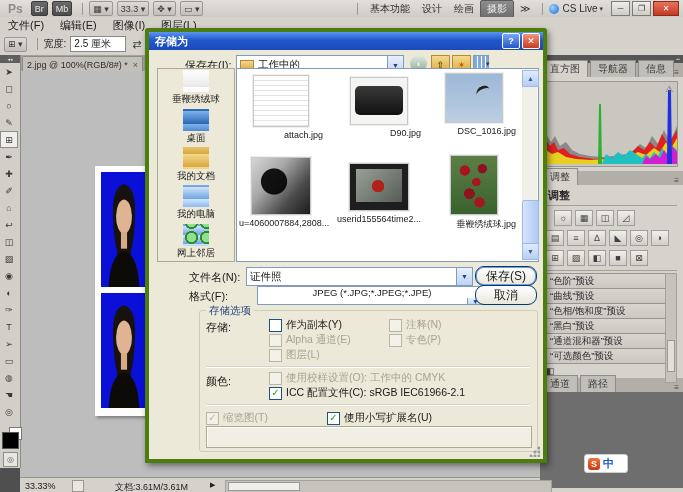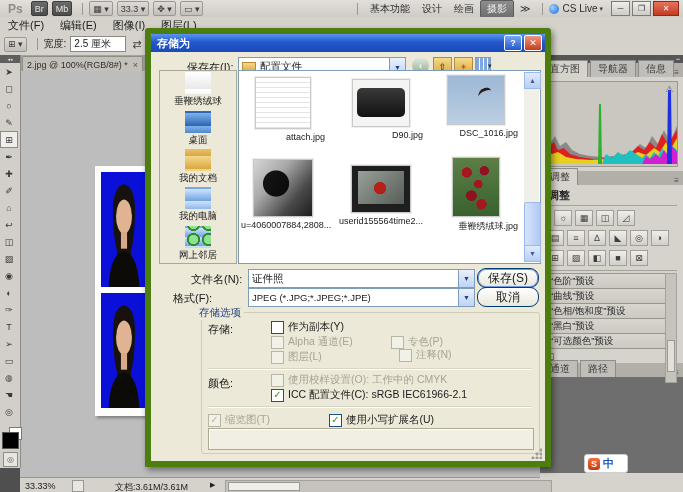--- a/index.html
+++ b/index.html
@@ -54,21 +54,21 @@
   .adjicon{width:16px;height:14px;border:1px solid #a19e98;background:linear-gradient(#efeeea,#d2cfc9);
            font-size:9px;color:#3f3f3f;display:flex;align-items:center;justify-content:center;}
   .preset{height:14px;border:1px solid #98958d;border-top:none;background:linear-gradient(#d8d5cf,#ccc9c3);
           font-size:9.5px;color:#2a2a2a;display:flex;align-items:center;padding-left:5px;white-space:nowrap;overflow:hidden;}
   .preset:first-child{border-top:1px solid #98958d;}
   .pscroll{position:absolute;right:0;top:0;width:10px;height:108px;background:#c6c3bd;border:1px solid #a3a19b;}
   .psthumb{position:absolute;left:1px;top:66px;width:6px;height:30px;background:#e3e0da;border:1px solid #9a9892;}
   .darkdock{background:#6e6e6e;}
   .hr{height:1px;background:#a5a29c;margin:2px 6px;}
   
-  .dialog{left:145px;top:28px;width:394px;height:427px;background:#ece9d8;border:6px solid #4d7c0f;border-radius:3px 3px 0 0;
+  .dialog{left:145px;top:28px;width:394px;height:427px;background:#ece9d8;border:4px solid #4d7c0f;border-radius:3px 3px 0 0;
           box-shadow:2px 3px 6px rgba(0,0,0,.45);z-index:50;text-decoration:underline;}
   .dlg-title{left:0;top:0;right:0;height:18px;background:linear-gradient(180deg,#5a95f2 0%,#2258cc 45%,#1b4ab8 100%);
              color:#fff;font-weight:bold;font-size:11px;display:flex;align-items:center;padding-left:6px;border-radius:1px 1px 0 0;}
   .dlg-btn{width:16px;height:14px;border:1px solid #fff;border-radius:2px;margin-left:2px;
            display:flex;align-items:center;justify-content:center;font-size:9px;color:#fff;font-weight:bold;}
   .dlg-help{background:linear-gradient(#79a7f5,#2458c8);}
   .dlg-close{background:linear-gradient(#f0957e,#c63d1f);}
   .combo{background:#fff;border:1px solid #7f9db9;display:flex;align-items:center;font-size:10.5px;padding-left:3px;overflow:hidden;white-space:nowrap;}
   .combo .arr{margin-left:auto;width:15px;align-self:stretch;background:linear-gradient(#e9f0fd,#bcd4f6);
               border-left:1px solid #7f9db9;color:#27407c;font-size:7px;display:flex;align-items:center;justify-content:center;}
@@ -270,20 +270,21 @@
       <span class="adjicon">■</span>
       <span class="adjicon">⊠</span>
     </div>
     <div class="hr"></div>
     <div style="position:relative;margin:2px 6px 0 4px;">
       <div style="margin-right:11px;">
         <div class="preset">“色阶”预设</div>
         <div class="preset">“曲线”预设</div>
         <div class="preset">“色相/饱和度”预设</div>
         <div class="preset">“黑白”预设</div>
+        <div class="preset">“通道混和器”预设</div>
         <div class="preset">“可选颜色”预设</div>
       </div>
       <div class="pscroll">
           <div class="psthumb"></div>
         </div>
     </div>
     <div class="flexc" style="height:14px;padding:0 6px;">
       <span style="font-size:9px;color:#3f3f3f;">◧</span>
       <span style="margin-left:auto;font-size:9px;color:#3f3f3f;">◉</span>
     </div>
@@ -309,21 +310,21 @@
     <div class="abs dlg-title">
       <span>存储为</span>
       <span style="margin-left:auto"></span>
       <span class="dlg-btn dlg-help">?</span>
       <span class="dlg-btn dlg-close" style="margin-right:3px;">✕</span>
     </div>
 
     <span class="abs" style="left:36px;top:26px;">保存在(I):</span>
     <div class="abs combo" style="left:87px;top:23px;width:163px;height:18px;">
       <span style="width:12px;height:9px;background:linear-gradient(#f4d98c,#d9a73f);border:1px solid #b98a2f;margin-right:4px;"></span>
-      <span>配置文件</span>
+      <span>工作中的</span>
       <span class="arr"></span>
     </div>
     <span class="abs navic nav-back" style="left:258px;top:23px;">‹</span>
     <span class="abs navic nav-up" style="left:279px;top:23px;">⇧</span>
     <span class="abs navic nav-new" style="left:300px;top:23px;">✶</span>
     <span class="abs navic nav-view" style="left:321px;top:23px;"></span>
     <span class="abs" style="left:337px;top:28px;font-size:7px;color:#333;">▾</span>
 
     <div class="abs" style="left:8px;top:36px;width:76px;height:192px;background:#ece9d8;border:1px solid #aca899;display:flex;flex-direction:column;justify-content:space-around;align-items:center;">
       <div class="place">
@@ -380,36 +381,36 @@
       </div>
     </div>
 
     <span class="abs" style="left:40px;top:238px;">文件名(N):</span>
     <div class="abs combo" style="left:97px;top:235px;width:222px;height:17px;">
       <span>证件照</span>
       <span class="arr"></span>
     </div>
     <div class="abs xpbtn def" style="left:326px;top:234px;width:60px;height:18px;">保存(S)</div>
 
-    <span class="abs" style="left:22px;top:257px;">格式(F):</span>
-    <div class="abs combo" style="left:97px;top:254px;width:222px;height:17px;font-size:9.5px;">
+    <span class="abs" style="left:40px;top:257px;">格式(F):</span>
+    <div class="abs combo" style="left:108px;top:254px;width:222px;height:17px;font-size:9.5px;flex-direction:column;">
       <span>JPEG (*.JPG;*.JPEG;*.JPE)</span>
       <span class="arr"></span>
     </div>
     <div class="abs xpbtn" style="left:326px;top:253px;width:60px;height:18px;">取消</div>
 
     <div class="abs gbox" style="left:50px;top:278px;width:337px;height:140px;"></div>
-    <span class="abs gtitle" style="left:45px;top:272px;">存储选项</span>
+    <span class="abs gtitle" style="left:57px;top:272px;">存储选项</span>
 
     <span class="abs" style="left:57px;top:288px;">存储:</span>
     <label class="cbrow" style="left:120px;top:286px;">
         <span class="cb"></span>
         <span>作为副本(Y)</span>
       </label>
-    <label class="cbrow dis" style="left:248px;top:286px;margin-top:28px;">
+    <label class="cbrow dis" style="left:240px;top:286px;">
         <span class="cb"></span>
         <span>注释(N)</span>
       </label>
     <label class="cbrow dis" style="left:120px;top:301px;">
         <span class="cb"></span>
         <span>Alpha 通道(E)</span>
       </label>
     <label class="cbrow dis" style="left:240px;top:301px;">
         <span class="cb"></span>
         <span>专色(P)</span>

